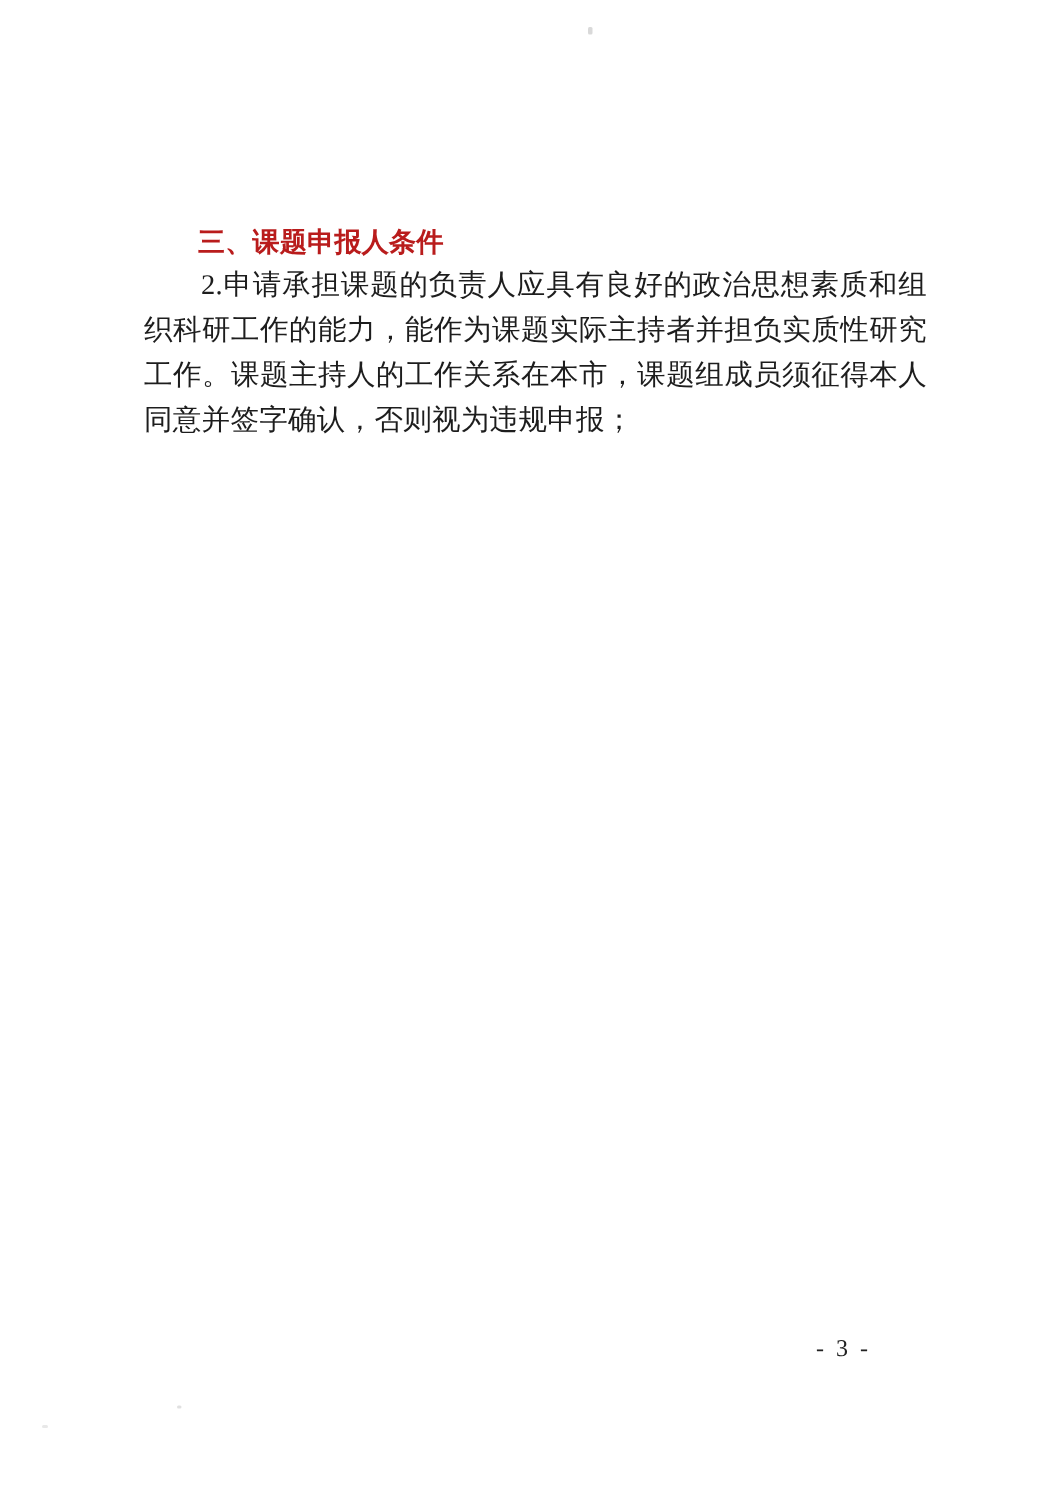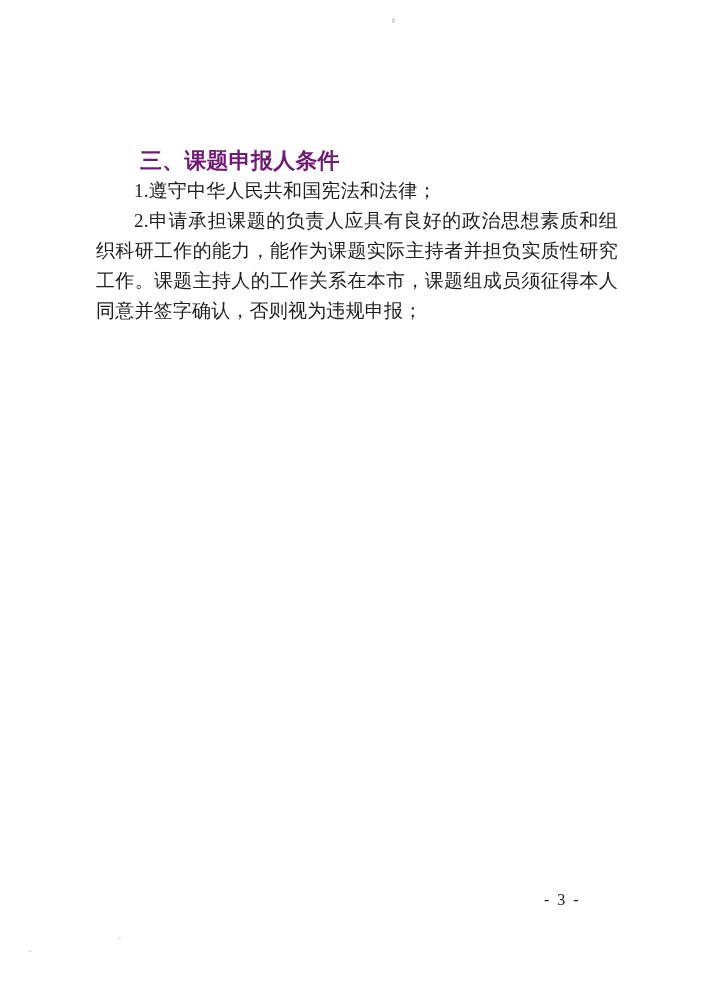--- a/index.html
+++ b/index.html
@@ -34,23 +34,23 @@
   }
   .text-block p.no-indent {
     text-indent: 0;
   }
   .section-heading {
     margin: 0;
     padding: 0;
     text-indent: 2em;
     font-family: "Liberation Sans", "DejaVu Sans", sans-serif;
     font-weight: 700;
-    font-size: 22px;
+    font-size: 18px;
     line-height: 30px;
-    color: #701a75;
+    color: #b91c1c;
   }
   .page-number {
     position: absolute;
     left: 544px;
     top: 890px;
     font-size: 16px;
     line-height: 20px;
     letter-spacing: 2px;
     color: #222222;
     font-family: "Liberation Serif", "DejaVu Serif", serif;
@@ -69,21 +69,20 @@
 <div class="page">
 
   <span class="speck speck-top"></span>
 
   <div class="text-block">
 
 
 
     <h3 class="section-heading">三、课题申报人条件</h3>
 
-    <p>1.遵守中华人民共和国宪法和法律；</p>
 
     <p>2.申请承担课题的负责人应具有良好的政治思想素质和组织科研工作的能力，能作为课题实际主持者并担负实质性研究工作。课题主持人的工作关系在本市，课题组成员须征得本人同意并签字确认，否则视为违规申报；</p>
 
 
 
 
   </div>
 
   <div class="page-number">- 3 -</div>
 

